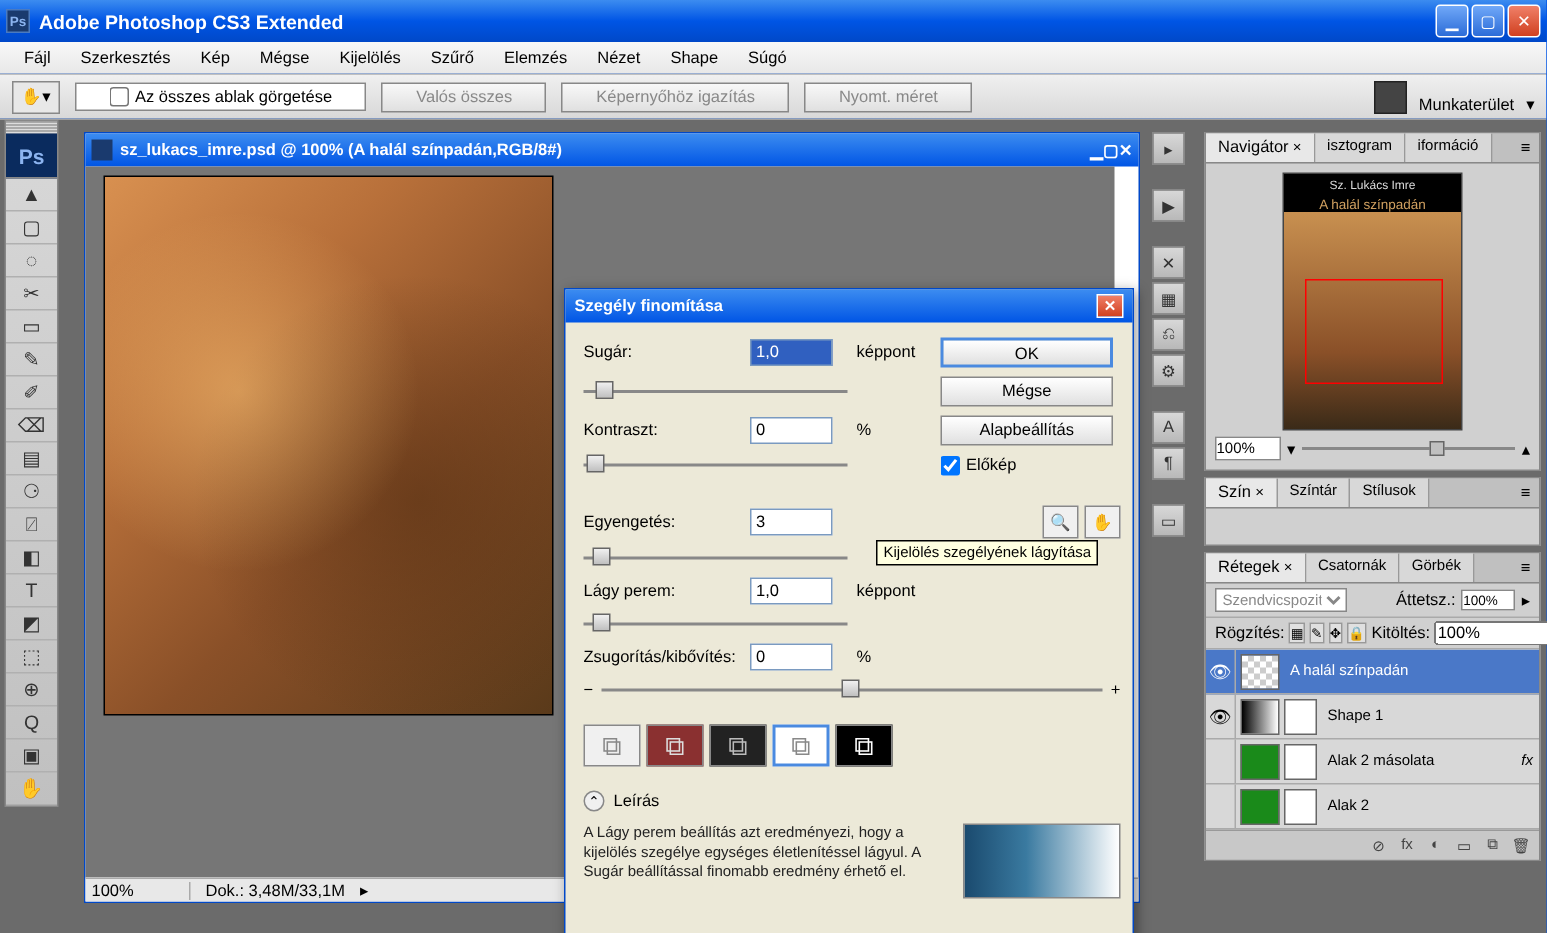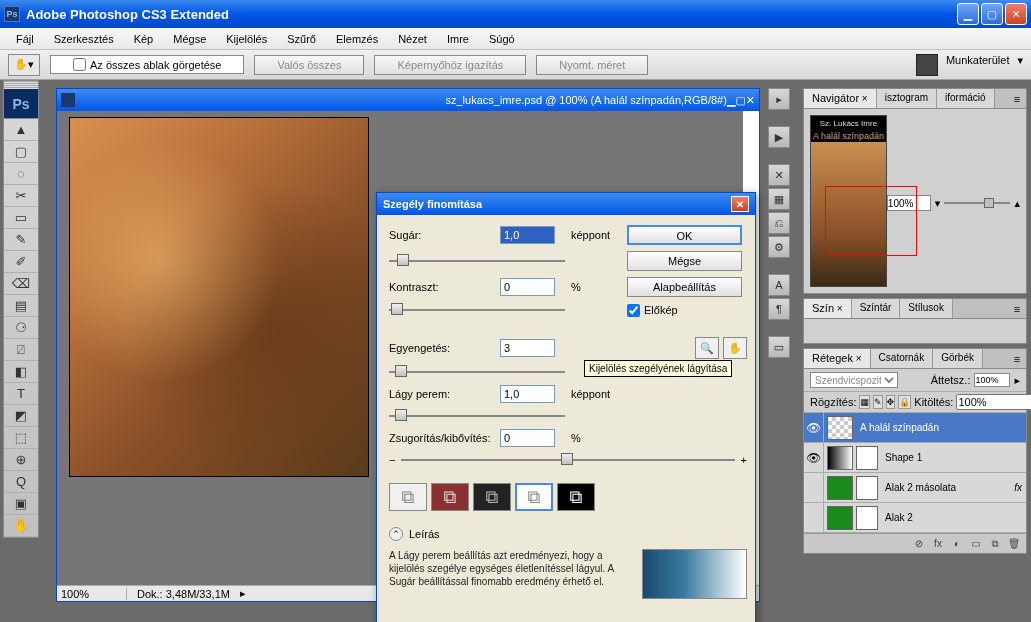--- a/index.html
+++ b/index.html
@@ -10,29 +10,29 @@
 .titlebar .winbtns { display: flex; gap: 2px; }
 .titlebar .winbtn { width: 22px; height: 22px; border: 1px solid #fff; border-radius: 3px; display: flex; align-items: center; justify-content: center; cursor: pointer; }
 .titlebar .winbtn.min, .titlebar .winbtn.max { background: linear-gradient(to bottom, #70a8f8, #2b6cd8); color: #fff; }
 .titlebar .winbtn.close { background: linear-gradient(to bottom, #f08068, #d04020); color: #fff; }
 .menubar { height: 22px; background: linear-gradient(to bottom, #f8f8f8, #e8e8e8); border-bottom: 1px solid #c0c0c0; display: flex; align-items: center; padding: 0 8px; gap: 4px; }
 .menubar .mitem { padding: 2px 8px; cursor: pointer; }
 .optbar { height: 30px; background: linear-gradient(to bottom, #f0f0f0, #d8d8d8); border-bottom: 1px solid #a0a0a0; display: flex; align-items: center; padding: 0 8px; gap: 10px; position: relative; }
 .optbar .flycur { width: 32px; height: 22px; background: #e8e8e8; border: 1px solid #888; display: flex; align-items: center; justify-content: center; }
 .optbar .chk { display: flex; align-items: center; gap: 4px; border: 1px solid #888; padding: 2px 22px; background: #fff; }
 .optbar .obtn { padding: 3px 22px; background: linear-gradient(to bottom, #f8f8f8, #e0e0e0); border: 1px solid #888; color: #888; cursor: pointer; }
-.optbar .right { margin-left: auto; display: flex; align-items: flex-start; gap: 8px; }
+.optbar .right { margin-left: auto; display: flex; align-items: flex-end; gap: 8px; }
 .optbar .wsicon { width: 22px; height: 22px; background: #444; border: 1px solid #222; }
 .workspace { position: absolute; top: 80px; left: 0; right: 0; bottom: 0; background: #6b6b6b; }
 .toolbox { position: absolute; left: 3px; top: 0; width: 36px; background: linear-gradient(to bottom, #d8d8d8, #c0c0c0); border: 1px solid #888; }
 .toolbox .tgrip { height: 8px; background: repeating-linear-gradient(to bottom, #aaa 0, #aaa 1px, #ddd 1px, #ddd 2px); }
 .toolbox .pslogo { height: 30px; background: #0a2b5e; display: flex; align-items: center; justify-content: center; color: #8cb4f0; font-weight: bold; font-size: 14px; border-bottom: 1px solid #888; }
 .toolbox .tool { width: 34px; height: 22px; display: flex; align-items: center; justify-content: center; border-bottom: 1px solid #b0b0b0; cursor: pointer; color: #333; font-size: 13px; }
 .docwin { position: absolute; left: 56px; top: 8px; width: 704px; height: 514px; background: #fff; border: 1px solid #0048c8; }
-.docwin .dtitle { height: 22px; background: linear-gradient(to bottom, #3c8cf0, #0055e5); display: flex; align-items: center; color: #fff; padding: 0 4px; font-weight: normal; text-align: right; }
+.docwin .dtitle { height: 22px; background: linear-gradient(to bottom, #3c8cf0, #0055e5); display: flex; align-items: center; color: #fff; padding: 0 4px; font-weight: bold; }
 .docwin .dtitle .dicon { width: 14px; height: 14px; background: #1a3a6e; margin-right: 5px; }
 .docwin .dtitle .dt { flex: 1; }
 .docwin .canvas { position: absolute; top: 22px; left: 0; right: 16px; bottom: 16px; background: #767676; }
 .docwin .canvas .img { position: absolute; left: 12px; top: 6px; width: 300px; height: 360px; background: linear-gradient(135deg, #d89050 0%, #b8703a 30%, #8a5028 60%, #5a3a1a 100%); border: 1px solid #000; overflow: hidden; }
 .docwin .canvas .img::before { content: ''; position: absolute; inset: 0; background: radial-gradient(circle at 30% 40%, rgba(255,200,120,0.5) 0%, transparent 40%), radial-gradient(circle at 70% 60%, rgba(90,50,20,0.6) 0%, transparent 50%); }
 .docwin .status { position: absolute; bottom: 0; left: 0; right: 0; height: 16px; background: #e8e8e8; border-top: 1px solid #aaa; display: flex; align-items: center; font-size: 10px; }
 .docwin .status .zoom { width: 70px; padding: 0 4px; border-right: 1px solid #aaa; }
 .docwin .status .docinfo { padding: 0 10px; }
 .dialog { position: absolute; left: 376px; top: 112px; width: 380px; height: 500px; background: #ece9d8; border: 1px solid #0048c8; box-shadow: 2px 2px 8px rgba(0,0,0,0.4); z-index: 10; }
 .dialog .dlgtitle { height: 22px; background: linear-gradient(to bottom, #3c8cf0, #0055e5); display: flex; align-items: center; color: #fff; padding: 0 6px; font-weight: bold; }
@@ -68,21 +68,21 @@
 .tooltip { position: absolute; background: #ffffe0; border: 1px solid #000; padding: 2px 4px; font-size: 10px; z-index: 20; }
 .sidestrip { position: absolute; left: 768px; top: 8px; width: 24px; display: flex; flex-direction: column; gap: 2px; }
 .sidestrip .sbtn { width: 22px; height: 22px; background: linear-gradient(to bottom, #d8d8d8, #b8b8b8); border: 1px solid #888; cursor: pointer; display: flex; align-items: center; justify-content: center; color: #333; }
 .sidestrip .gap { height: 12px; }
 .panels { position: absolute; right: 4px; top: 8px; width: 224px; display: flex; flex-direction: column; gap: 4px; }
 .panel { background: #d0d0d0; border: 1px solid #888; }
 .panel .ptabs { height: 20px; background: #c0c0c0; display: flex; border-bottom: 1px solid #888; }
 .panel .ptab { padding: 3px 8px; background: #d8d8d8; border-right: 1px solid #999; cursor: pointer; font-size: 10px; }
 .panel .ptab.active { background: #e8e8e8; }
 .panel .pmenu { margin-left: auto; width: 18px; display: flex; align-items: center; justify-content: center; cursor: pointer; }
-.nav-body { padding: 6px; display: flex; flex-direction: row; align-items: center; }
+.nav-body { padding: 6px; display: flex; flex-direction: column; align-items: center; }
 .nav-thumb { width: 120px; height: 172px; background: linear-gradient(to bottom, #000 0%, #000 15%, #c89050 15%, #8a5028 70%, #3a2a18 100%); border: 1px solid #444; position: relative; }
 .nav-thumb .nt-title { color: #ddd; font-size: 8px; text-align: center; padding: 3px 0; }
 .nav-thumb .nt-sub { color: #d0a060; font-size: 9px; text-align: center; }
 .nav-thumb .nt-box { position: absolute; border: 1px solid #f00; left: 14px; top: 70px; width: 92px; height: 70px; }
 .nav-zoom { display: flex; align-items: center; width: 100%; margin-top: 4px; gap: 4px; }
 .nav-zoom input { width: 44px; height: 16px; font-size: 10px; border: 1px solid #888; }
 .nav-zoom .zs { flex: 1; height: 12px; position: relative; }
 .nav-zoom .zs .tr { position: absolute; left: 0; right: 0; top: 5px; height: 2px; background: #888; }
 .nav-zoom .zs .th { position: absolute; top: 1px; left: 60%; width: 10px; height: 10px; background: #c0c0c0; border: 1px solid #666; }
 .color-body { height: 24px; }
@@ -121,21 +121,21 @@
 
 <div class="menubar">
   <span class="mitem">Fájl</span>
   <span class="mitem">Szerkesztés</span>
   <span class="mitem">Kép</span>
   <span class="mitem">Mégse</span>
   <span class="mitem">Kijelölés</span>
   <span class="mitem">Szűrő</span>
   <span class="mitem">Elemzés</span>
   <span class="mitem">Nézet</span>
-  <span class="mitem">Imre</span>
+  <span class="mitem">Shape</span>
   <span class="mitem">Súgó</span>
 </div>
 
 <div class="optbar">
   <div class="flycur">✋▾</div>
   <label class="chk">
     <input type="checkbox" style="">
     <span>Az összes ablak görgetése</span>
   </label>
   <button class="obtn">Valós összes</button>

